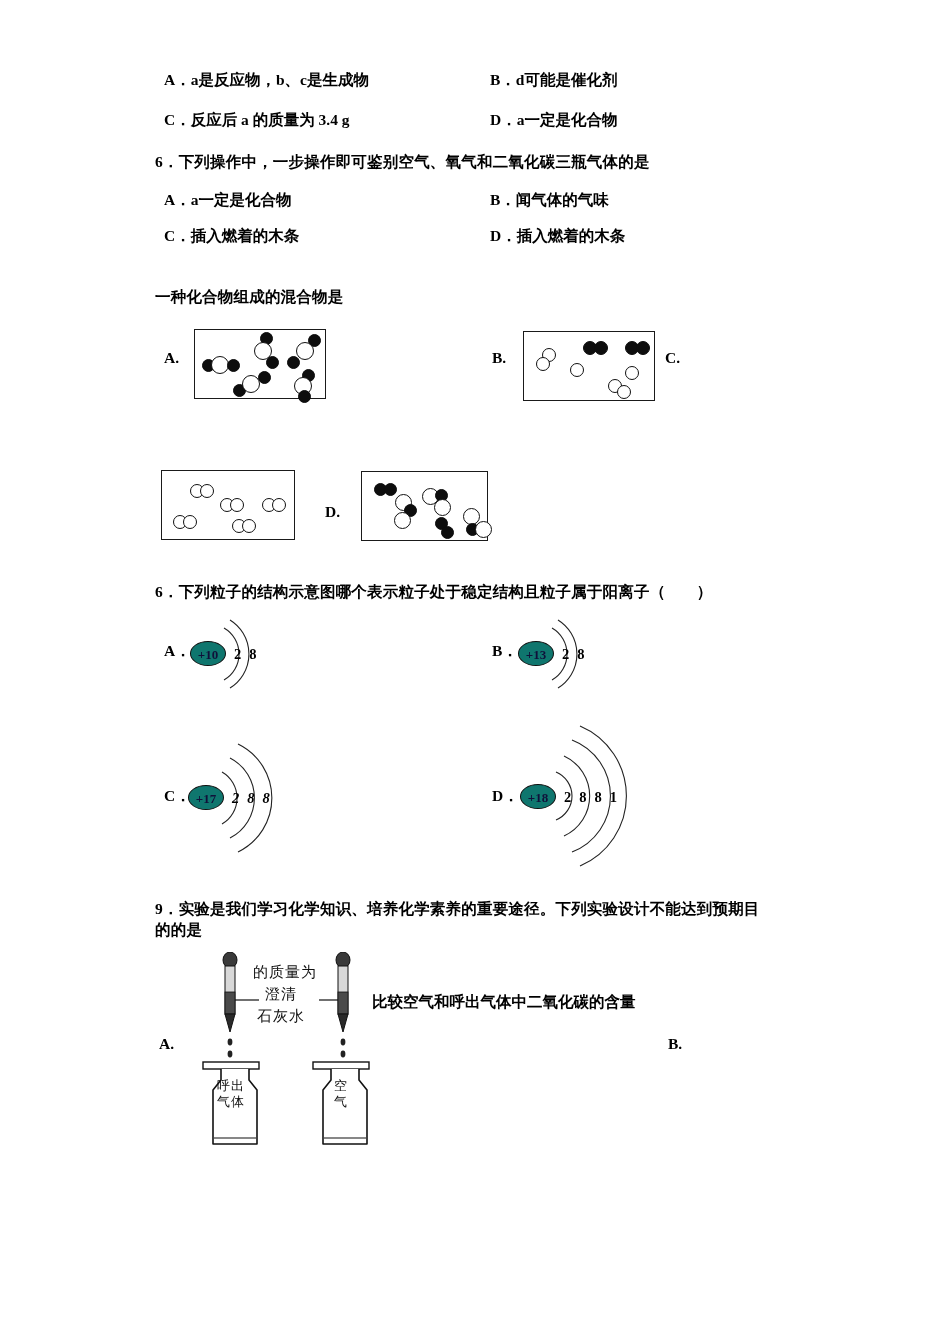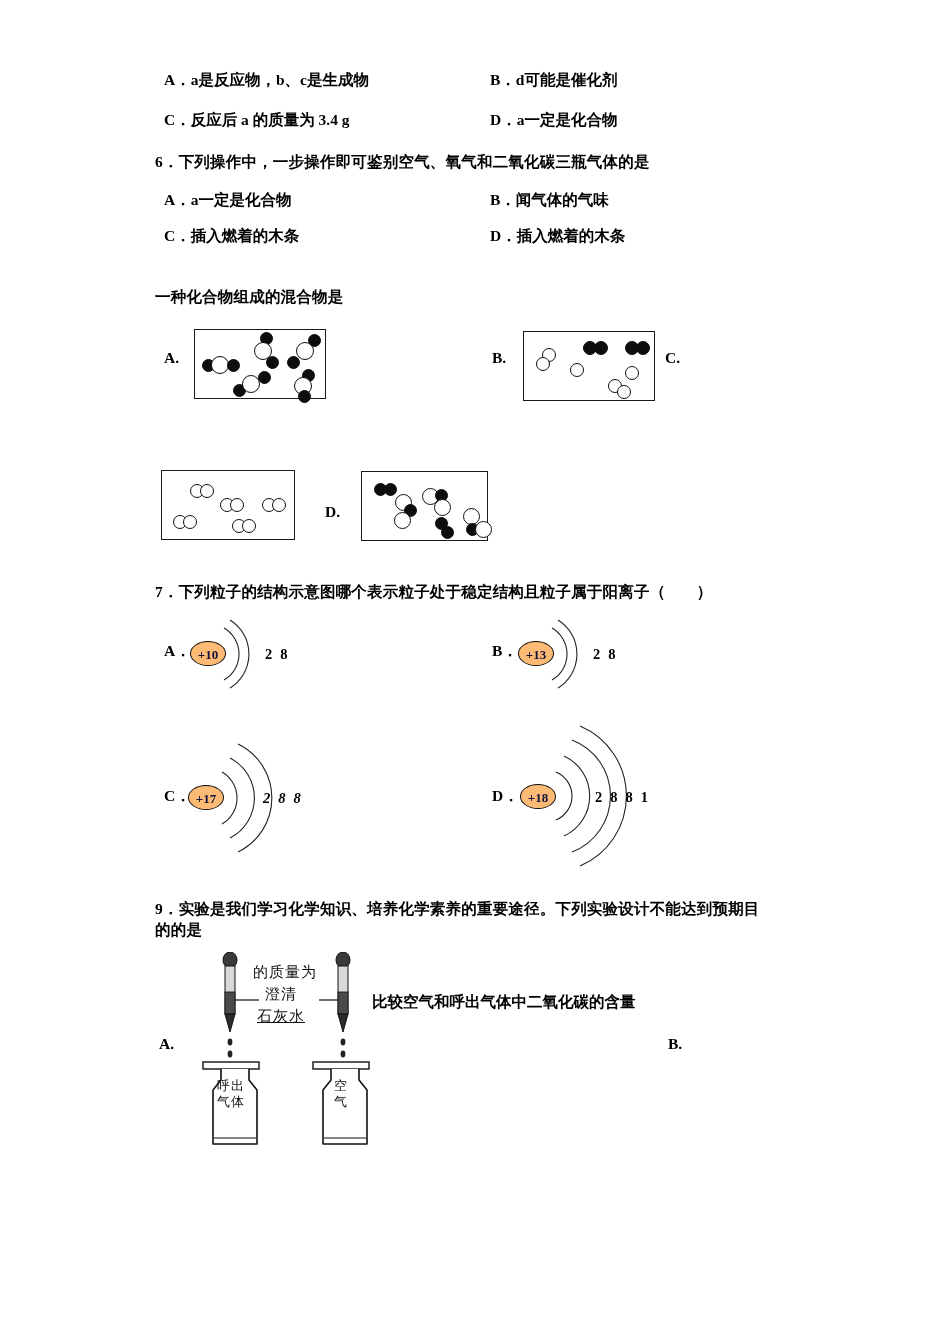--- a/index.html
+++ b/index.html
@@ -71,31 +71,30 @@
   .nucleus {
     position: absolute;
     border: 1.3px solid #111;
     border-radius: 50%;
     box-sizing: border-box;
     text-align: center;
     font-size: 13px;
     font-weight: bold;
     font-family: "Liberation Serif", serif;
     color: #10103a;
-    background: #fdba74;
+    background: #0f766e;
     z-index: 3;
   }
   .shellnums {
     position: absolute;
     font-size: 14.5px;
     font-weight: bold;
     letter-spacing: 0px;
     z-index: 4;
     white-space: nowrap;
-    margin-left: 31px;
   }
   .shellnums span { padding: 0 4px; }
   .arcsvg { position: absolute; z-index: 1; overflow: visible; }
 
   
   .apparatus { position: absolute; }
   .handwrite {
     position: absolute;
     font-family: "DejaVu Sans", sans-serif;
     font-size: 15px;
@@ -214,21 +213,21 @@
     <div class="atom white" style="left:72px; top:27px; width:17px; height:17px;"></div>
 
     <div class="atom black" style="left:73px; top:45px; width:13px; height:13px;"></div>
     <div class="atom black" style="left:79px; top:54px; width:13px; height:13px;"></div>
 
     <div class="atom white" style="left:101px; top:36px; width:17px; height:17px;"></div>
     <div class="atom black" style="left:104px; top:51px; width:13px; height:13px;"></div>
     <div class="atom white" style="left:113px; top:49px; width:17px; height:17px;"></div>
   </div>
 
-  <div class="qline" style="left:155px; top:580px;">7．下列粒子的结构示意图哪个表示粒子处于稳定结构且粒子属于阳离子（　　）</div>
+  <div class="qline" style="left:155px; top:580px;">6．下列粒子的结构示意图哪个表示粒子处于稳定结构且粒子属于阳离子（　　）</div>
 
   <div class="optlabel" style="left:164px; top:641px;">A．</div>
   <div class="astruct" style="left:190px; top:618px; width:120px; height:70px;">
     <svg class="arcsvg" width="120" height="72" viewBox="0 0 120 72">
       <path d="M 34 10 A 30 30 0 0 1 34 62" fill="none" stroke="#222" stroke-width="1.1"></path>
       <path d="M 40 2 A 40 40 0 0 1 40 70" fill="none" stroke="#222" stroke-width="1.1"></path>
     </svg>
     <div class="nucleus" style="left:0px; top:23px; width:36px; height:25px; line-height:25px;">+10</div>
     <div class="shellnums" style="left:40px; top:28px;">
       <span>2</span><span>8</span>
@@ -307,21 +306,21 @@
 
       <rect x="118" y="110" width="56" height="7" fill="#fff" stroke="#111" stroke-width="1.4"></rect>
       <rect x="120" y="112" width="52" height="3" fill="#fff" stroke="none"></rect>
       <path d="M 136 117 L 136 128 L 128 138 L 128 192 L 172 192 L 172 138 L 164 128 L 164 117" fill="#ffffff" stroke="#111" stroke-width="1.6" stroke-linejoin="round"></path>
       <line x1="129" y1="186" x2="171" y2="186" stroke="#111" stroke-width="1.2"></line>
     </svg>
   </div>
 
   <div class="handwrite" style="left:253px; top:963px;">的质量为</div>
   <div class="handwrite" style="left:265px; top:985px;">澄清</div>
-  <div class="handwrite" style="left:257px; top:1007px;text-decoration:underline;">石灰水</div>
+  <div class="handwrite" style="left:257px; top:1007px;">石灰水</div>
 
   <div class="bottle-label" style="left:206px; top:1078px; width:50px;">
     <div>呼出</div>
     <div>气体</div>
   </div>
   <div class="bottle-label" style="left:316px; top:1078px; width:50px;">
     <div>空</div>
     <div>气</div>
   </div>
 

